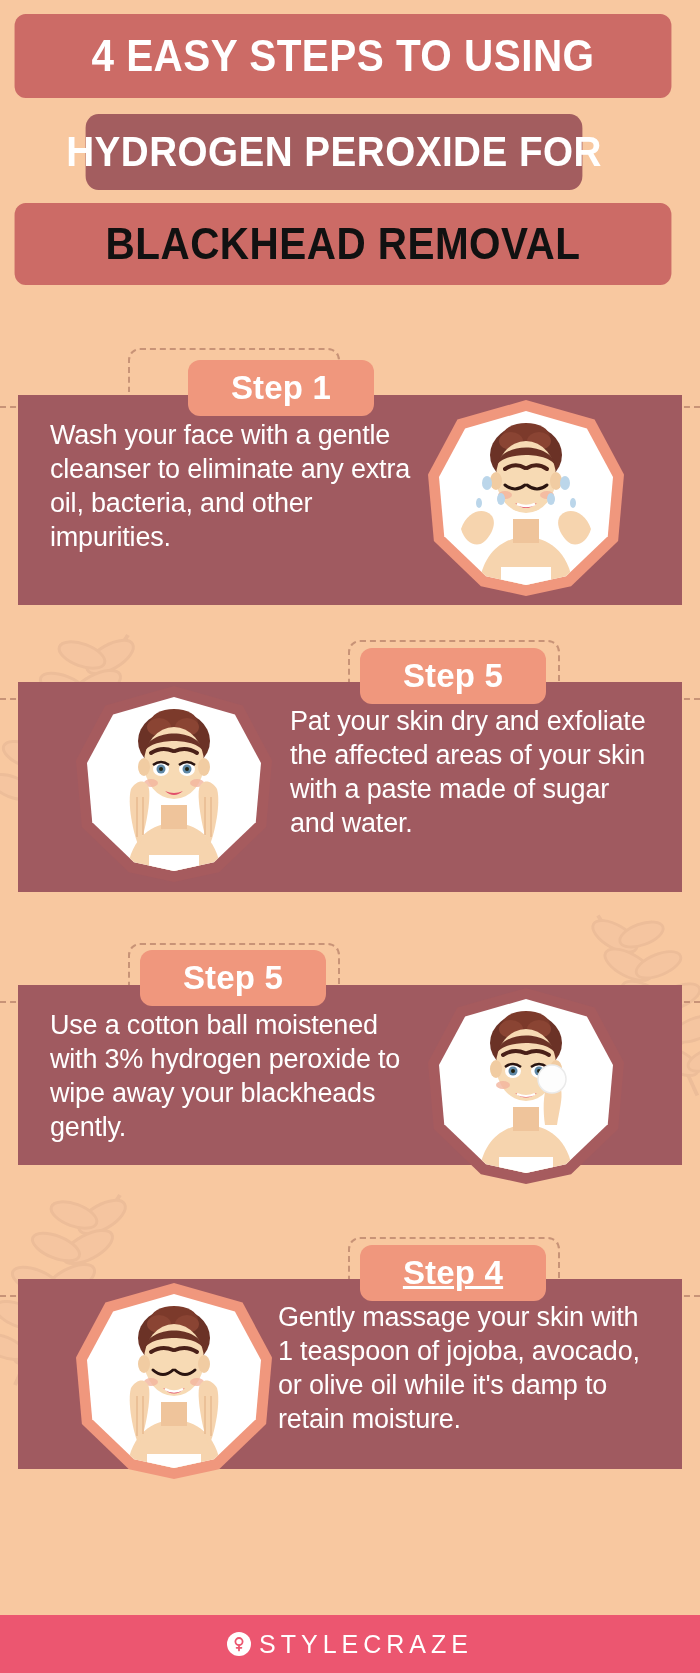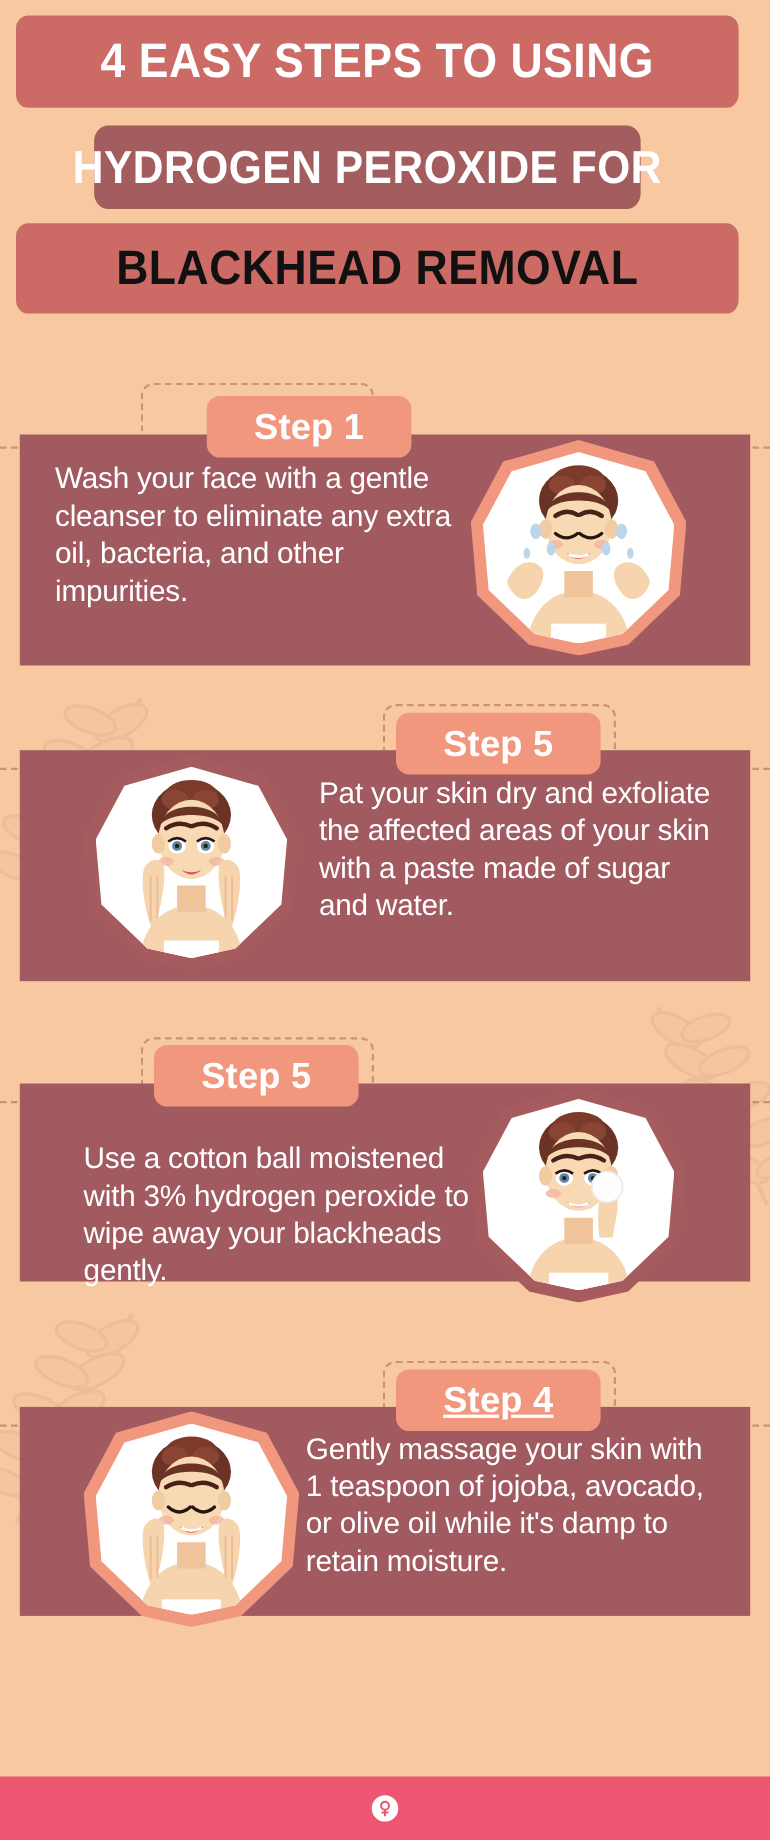--- a/index.html
+++ b/index.html
@@ -391,21 +391,21 @@
     <div class="dashline" style="top:1001px;"></div>
     <div class="notch" style="left:128px; top:943px; width:212px;"></div>
     <div class="notch-mask" style="left:130px; top:997px; width:208px;"></div>
 
     <div class="card" style="left:18px; top:985px; width:664px; height:180px;"></div>
 
     <div class="badge" style="left:140px; top:950px; width:186px;">
       <span>Step 5</span>
     </div>
 
-    <div class="card-text" style="left:50px; top:1036px; width:360px;margin-left:26px;">Use a cotton ball moistened with 3% hydrogen peroxide to wipe away your blackheads gently.</div>
+    <div class="card-text" style="left:50px; top:1008px; width:360px;">Use a cotton ball moistened with 3% hydrogen peroxide to wipe away your blackheads gently.</div>
 
     <div class="portrait" style="left:428px; top:988px;">
       <div class="ring"></div>
       <div class="inner">
         <svg class="face" width="174" height="174" viewBox="0 0 174 174">
           <path d="M40 174 C44 140 66 126 87 126 C108 126 130 140 134 174 Z" fill="#F6D4AE"></path>
           <rect x="60" y="158" width="54" height="20" fill="#FFFFFF"></rect>
           <path d="M74 108 h26 v24 h-26 z" fill="#EFC49B"></path>
           <ellipse cx="87" cy="44" rx="36" ry="30" fill="#6B3226"></ellipse>
           <ellipse cx="87" cy="26" rx="24" ry="14" fill="#7C3A2B"></ellipse>
@@ -483,15 +483,16 @@
     </div>
   </div>
 
   <div class="footer">
     <span class="logo-mark">
       <svg width="16" height="16" viewBox="0 0 16 16">
         <circle cx="8" cy="5.6" r="3.6" fill="none" stroke="#EC5670" stroke-width="1.8"></circle>
         <path d="M8 9.2 v5.2 M5.6 11.8 h4.8" stroke="#EC5670" stroke-width="1.8" stroke-linecap="round"></path>
       </svg>
     </span>
+    <span class="brand">STYLECRAZE</span>
   </div>
 
 </div>
 
 </body></html>

